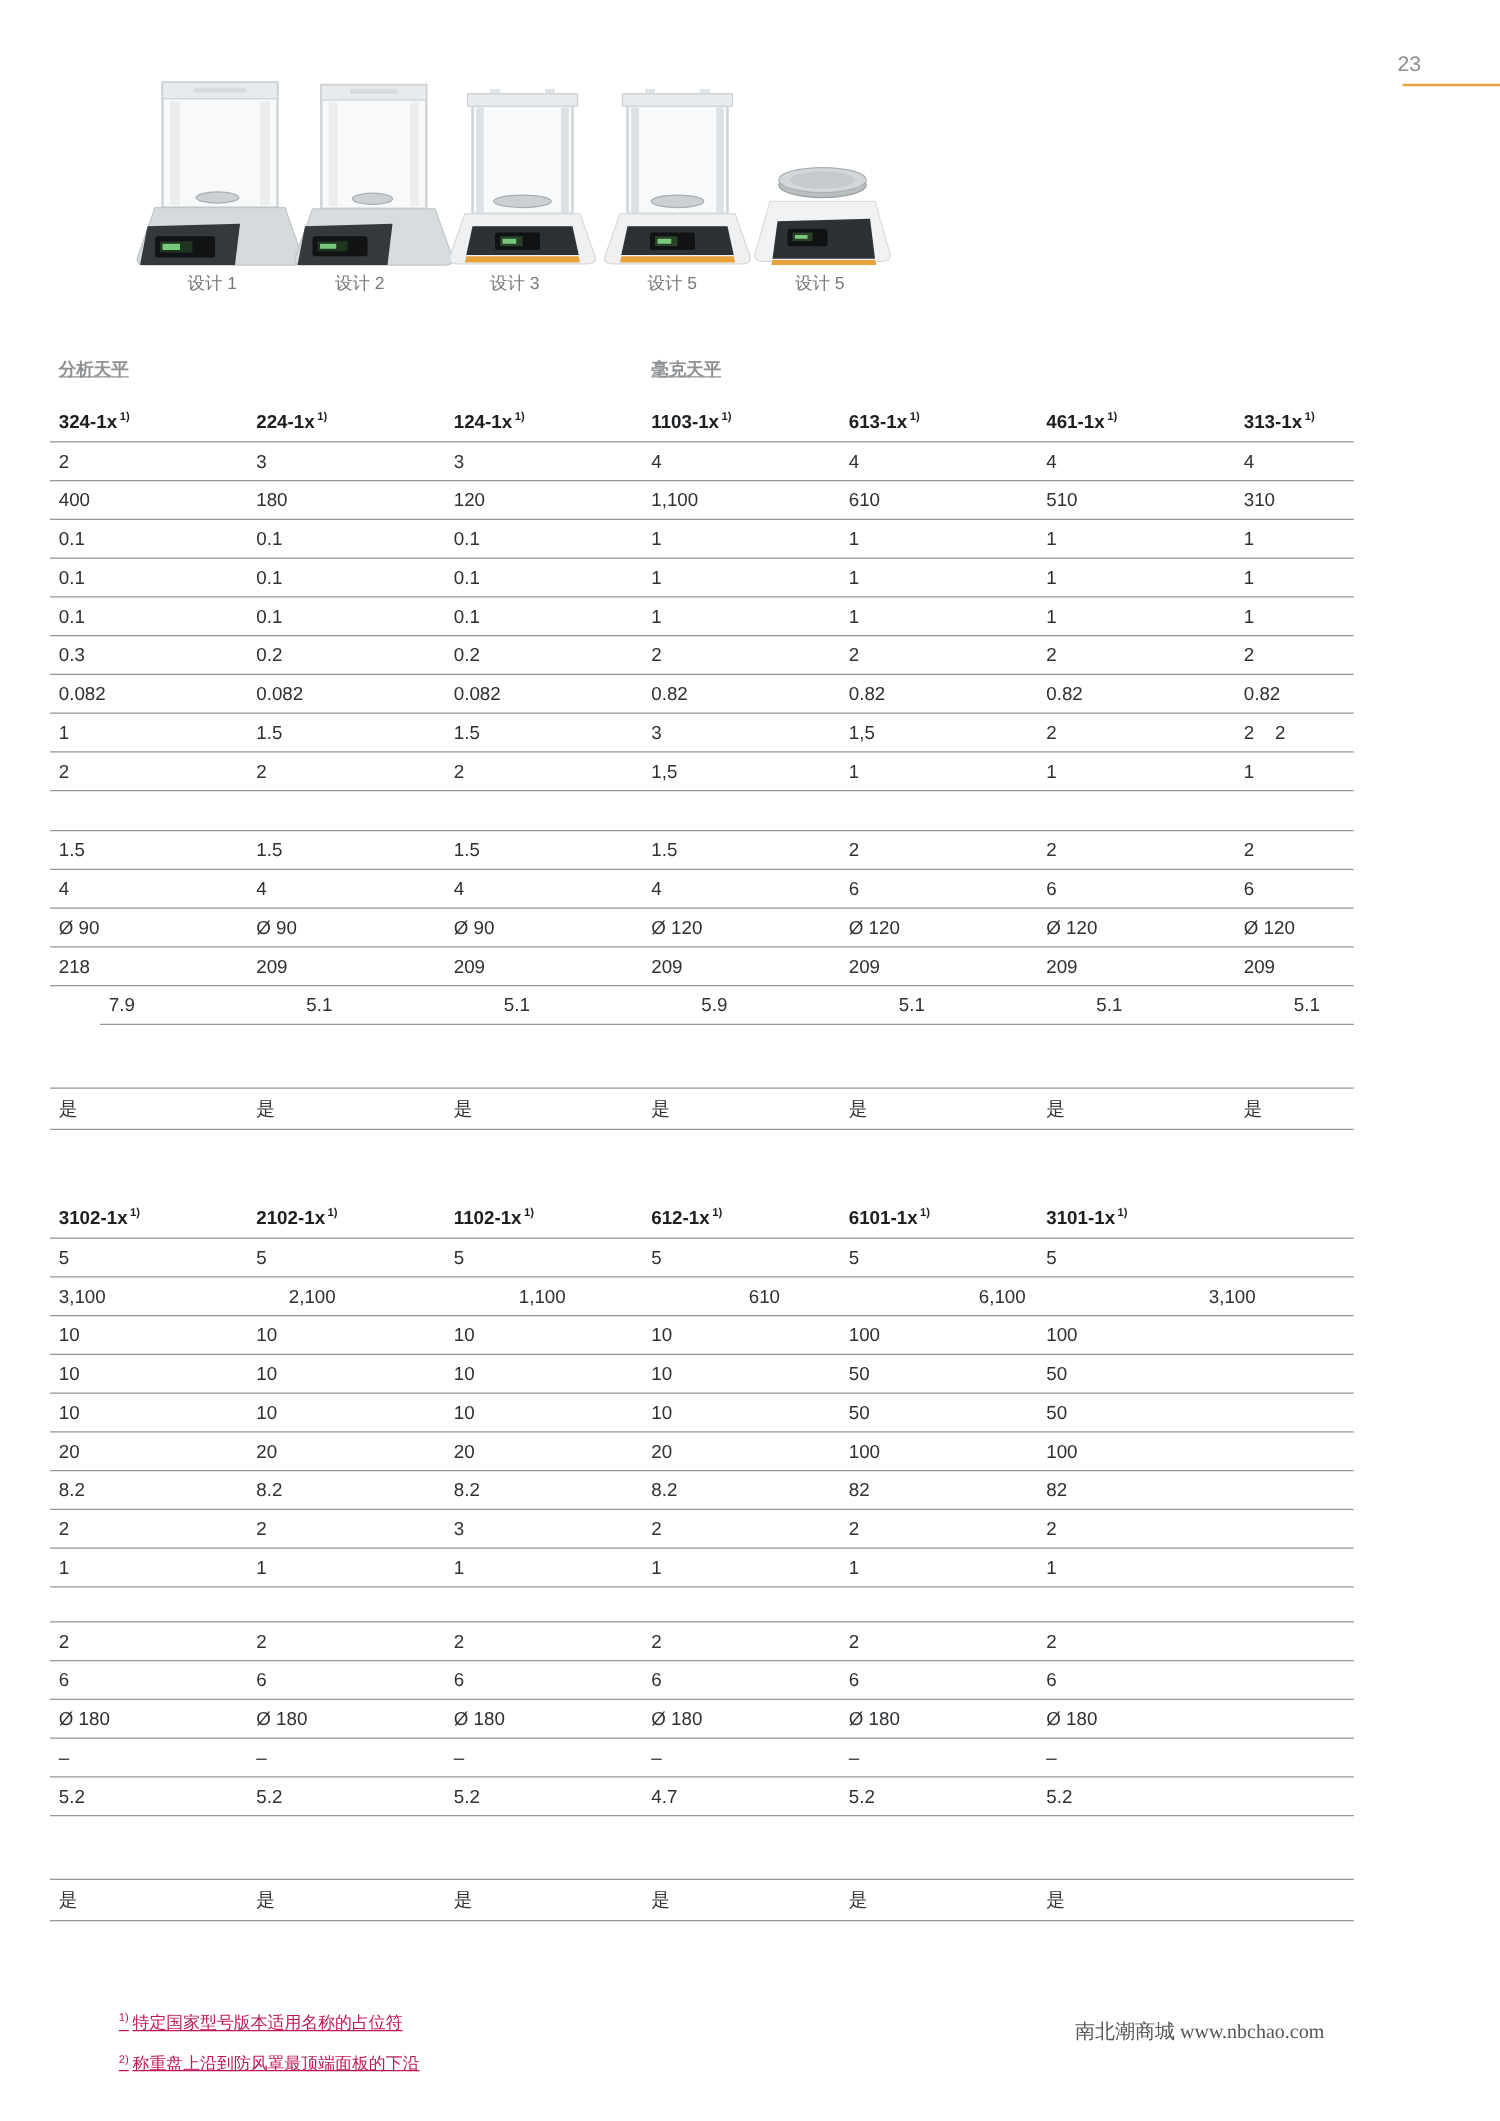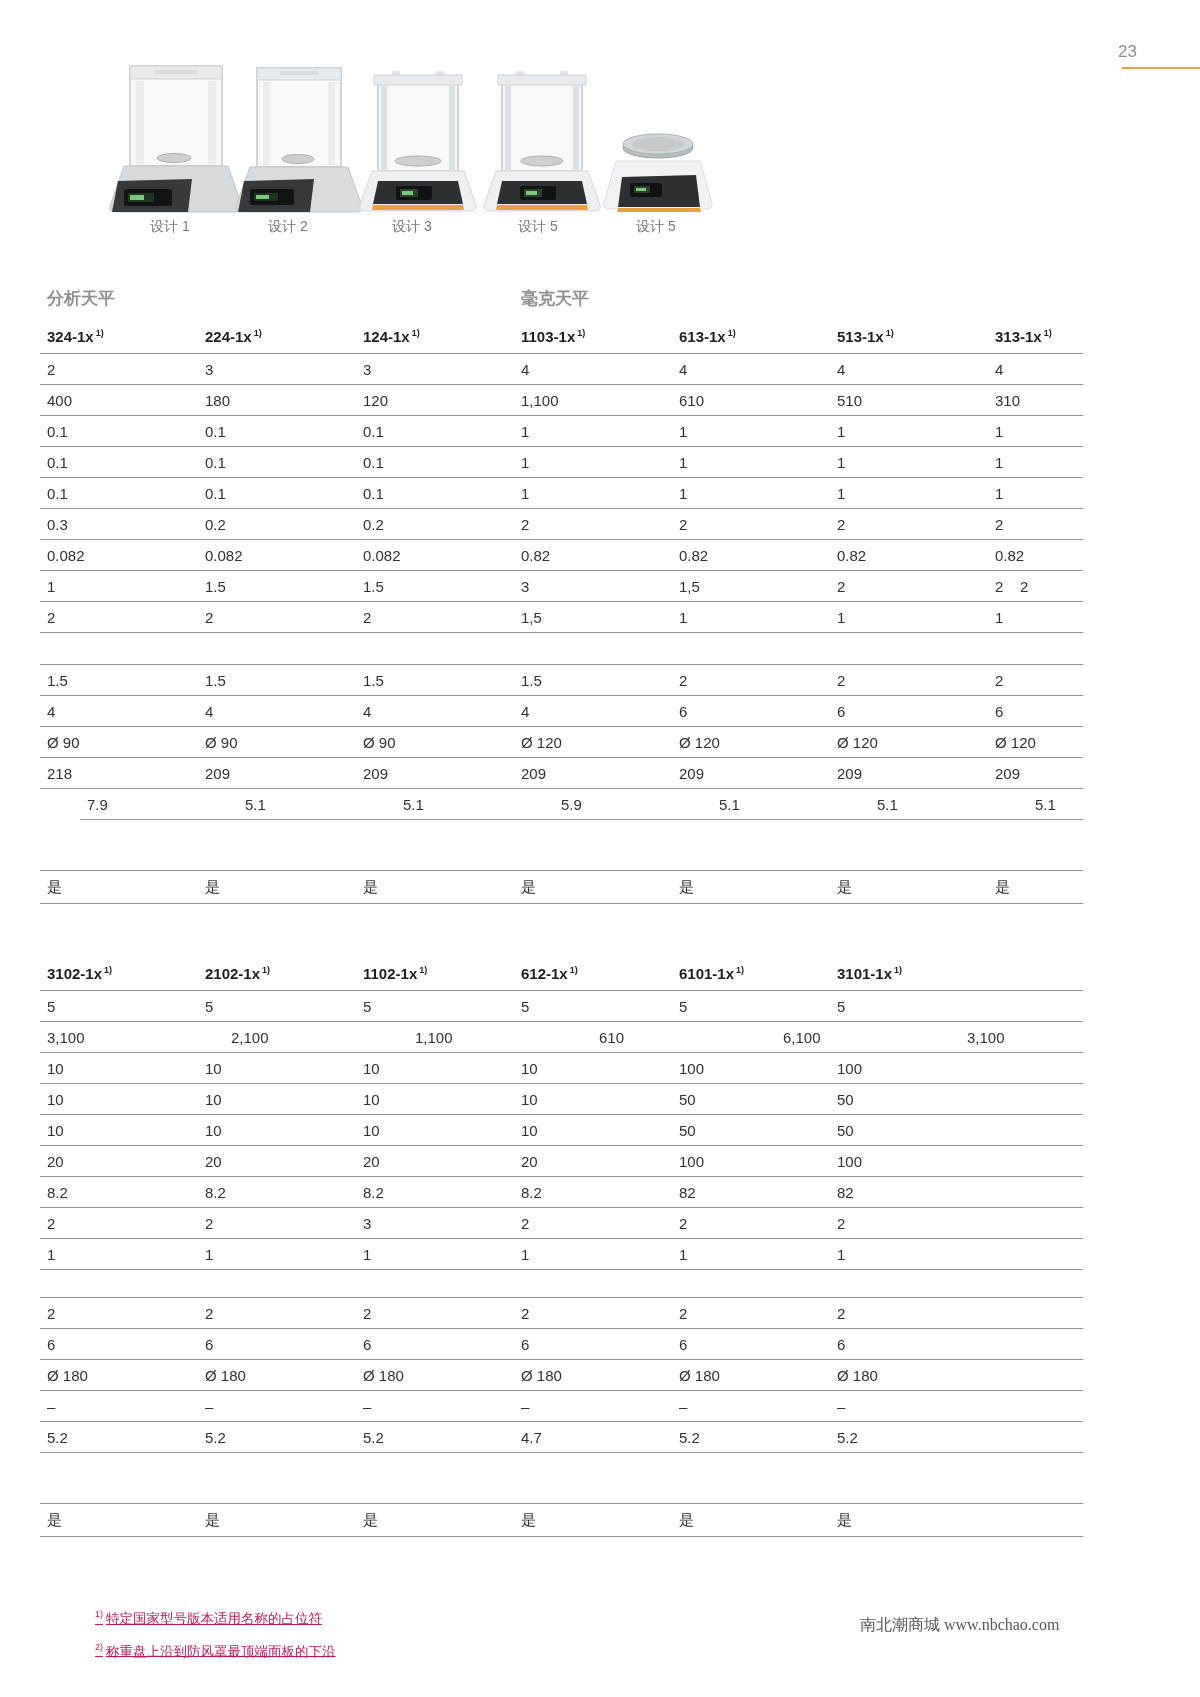--- a/index.html
+++ b/index.html
@@ -12,21 +12,21 @@
   .gallery{position:absolute;top:0;left:0;width:1200px;height:240px;}
   .balance{position:absolute;}
   .b1{left:100px;top:63px;}
   .b2{left:226px;top:65px;}
   .b3{left:348px;top:71px;}
   .b4{left:472px;top:71px;}
   .b5{left:598px;top:131px;}
   .design-label{position:absolute;top:218px;font-size:14px;color:#76797c;white-space:pre;}
   .dl1{left:150px;} .dl2{left:268px;} .dl3{left:392px;} .dl4{left:518px;} .dl5{left:636px;}
 
-  .section-label{position:absolute;top:287px;font-size:17px;font-weight:bold;color:#8e9194;}
+  .section-label{position:absolute;top:287px;font-size:14px;font-weight:bold;color:#8e9194;text-decoration:underline;}
   .sl-left{left:47px;} .sl-right{left:521px;}
 
   .spec-table{position:absolute;left:40px;width:1043px;}
   .table1{top:320px;} .table2{top:957px;}
 
   .t-row{display:grid;align-items:center;height:30px;border-bottom:1px solid #94979a;}
   .t-header{height:33px;font-weight:bold;color:#1c1f22;}
   .t-header .t-cell{font-size:15px;}
   .t-cell{padding-left:7px;font-size:15px;white-space:pre;overflow:hidden;}
   .t-cell sup{font-size:9px;vertical-align:super;margin-left:2px;}
@@ -132,21 +132,21 @@
   <div class="section-label sl-left">分析天平</div>
   <div class="section-label sl-right">毫克天平</div>
 
   <div class="spec-table table1">
       <div class="t-row t-header" style="grid-template-columns: repeat(6, 158px) 1fr;">
         <div class="t-cell"><span>324-1x</span><sup>1)</sup></div>
         <div class="t-cell"><span>224-1x</span><sup>1)</sup></div>
         <div class="t-cell"><span>124-1x</span><sup>1)</sup></div>
         <div class="t-cell"><span>1103-1x</span><sup>1)</sup></div>
         <div class="t-cell"><span>613-1x</span><sup>1)</sup></div>
-        <div class="t-cell"><span>513-1x</span><sup>1)</sup></div>
+        <div class="t-cell"><span>461-1x</span><sup>1)</sup></div>
         <div class="t-cell"><span>313-1x</span><sup>1)</sup></div>
       </div>
       <div class="t-row" style="grid-template-columns: repeat(6, 158px) 1fr;">
         <div class="t-cell">2</div>
         <div class="t-cell">3</div>
         <div class="t-cell">3</div>
         <div class="t-cell">4</div>
         <div class="t-cell">4</div>
         <div class="t-cell">4</div>
         <div class="t-cell">4</div>

